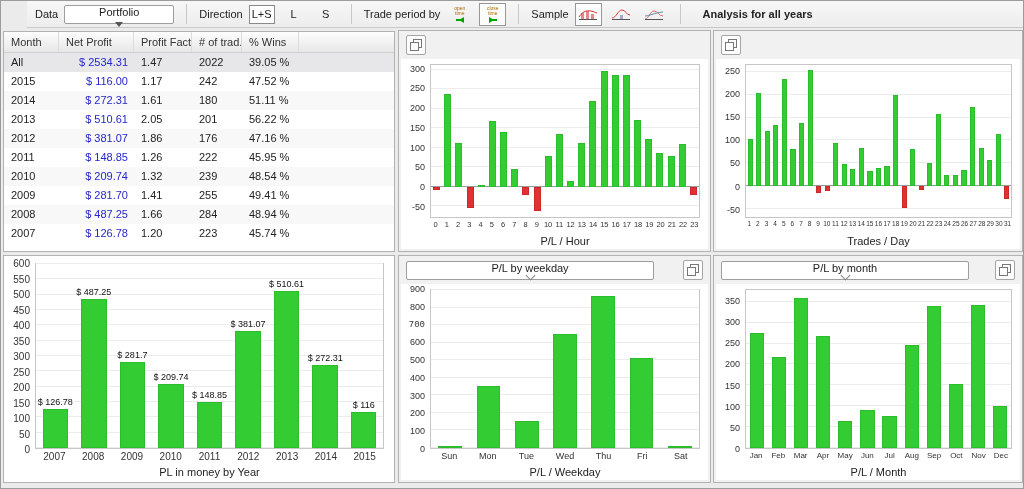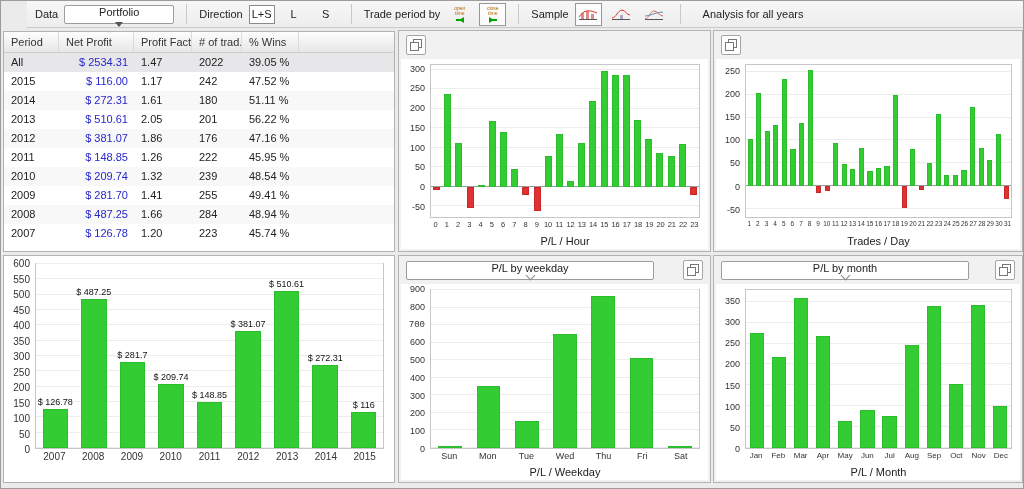--- a/index.html
+++ b/index.html
@@ -5,21 +5,21 @@
   html,body{margin:0;padding:0;background:#cfcfcf;}
   *{box-sizing:border-box;}
   .app{position:relative;width:1024px;height:489px;background:#ebebeb;
        font-family:"Liberation Sans",sans-serif;font-size:11px;color:#222;
        border:1px solid #9b9b9b;overflow:hidden;}
   
   .toolbar{position:absolute;left:0;top:0;width:100%;height:27px;
            background:linear-gradient(#f7f7f7,#ededed);border-bottom:1px solid #c9c9c9;
            display:flex;align-items:center;padding:0 8px;gap:6px;margin-left:26px;}
   .lbl{color:#222;}
-  .title{font-weight:normal;margin-left:10px;}
+  .title{font-weight:bold;margin-left:10px;}
   .tb-sep{width:1px;height:20px;background:#c8c8c8;margin:0 6px;}
   .combo{height:19px;background:#fff;border:1px solid #9d9d9d;border-radius:2px;
          display:flex;align-items:center;justify-content:space-between;
          padding:0 5px;cursor:default;flex-direction:column;}
   .data-combo{width:110px;}
   .tri-down{width:0;height:0;border:4px solid transparent;border-top:5px solid #555;margin-top:4px;}
   .chev{width:7px;height:7px;border-right:1.5px solid #888;border-bottom:1.5px solid #888;
         transform:rotate(45deg);margin-top:-4px;}
   button{font:inherit;background:none;border:none;padding:0;cursor:default;}
   .dir-btn{min-width:26px;height:19px;border:1px solid transparent;color:#222;text-align:center;}
@@ -143,21 +143,21 @@
         <line x1="1" y1="12.5" x2="19" y2="12.5" stroke="#555" stroke-width="1"></line>
       </svg>
     </button>
     <div class="tb-sep"></div>
 
     <span class="title">Analysis for all years</span>
   </div>
 
   <div class="panel table-panel">
     <div class="t-head">
-      <div class="t-hcell">Period</div>
+      <div class="t-hcell">Month</div>
       <div class="t-hcell">Net Profit</div>
       <div class="t-hcell">Profit Factor</div>
       <div class="t-hcell"># of trad...</div>
       <div class="t-hcell">% Wins</div>
       <div class="t-hcell filler"></div>
     </div>
     <div id="table-rows">
         <div class="t-row sel">
           <div class="t-cell c0">All</div>
           <div class="t-cell c1">$ 2534.31</div>
@@ -475,20 +475,21 @@
           <span>2007</span>
           <span>2008</span>
           <span>2009</span>
           <span>2010</span>
           <span>2011</span>
           <span>2012</span>
           <span>2013</span>
           <span>2014</span>
           <span>2015</span>
         </div>
+      <div class="xlabel">PL in money by Year</div>
     </div>
   </div>
 
   <div class="panel p-weekday with-header">
     <div class="panel-header">
       <div class="combo chart-combo">
         <span>P/L by weekday</span>
         <span class="chev"></span>
       </div>
       <button class="copy-btn">

